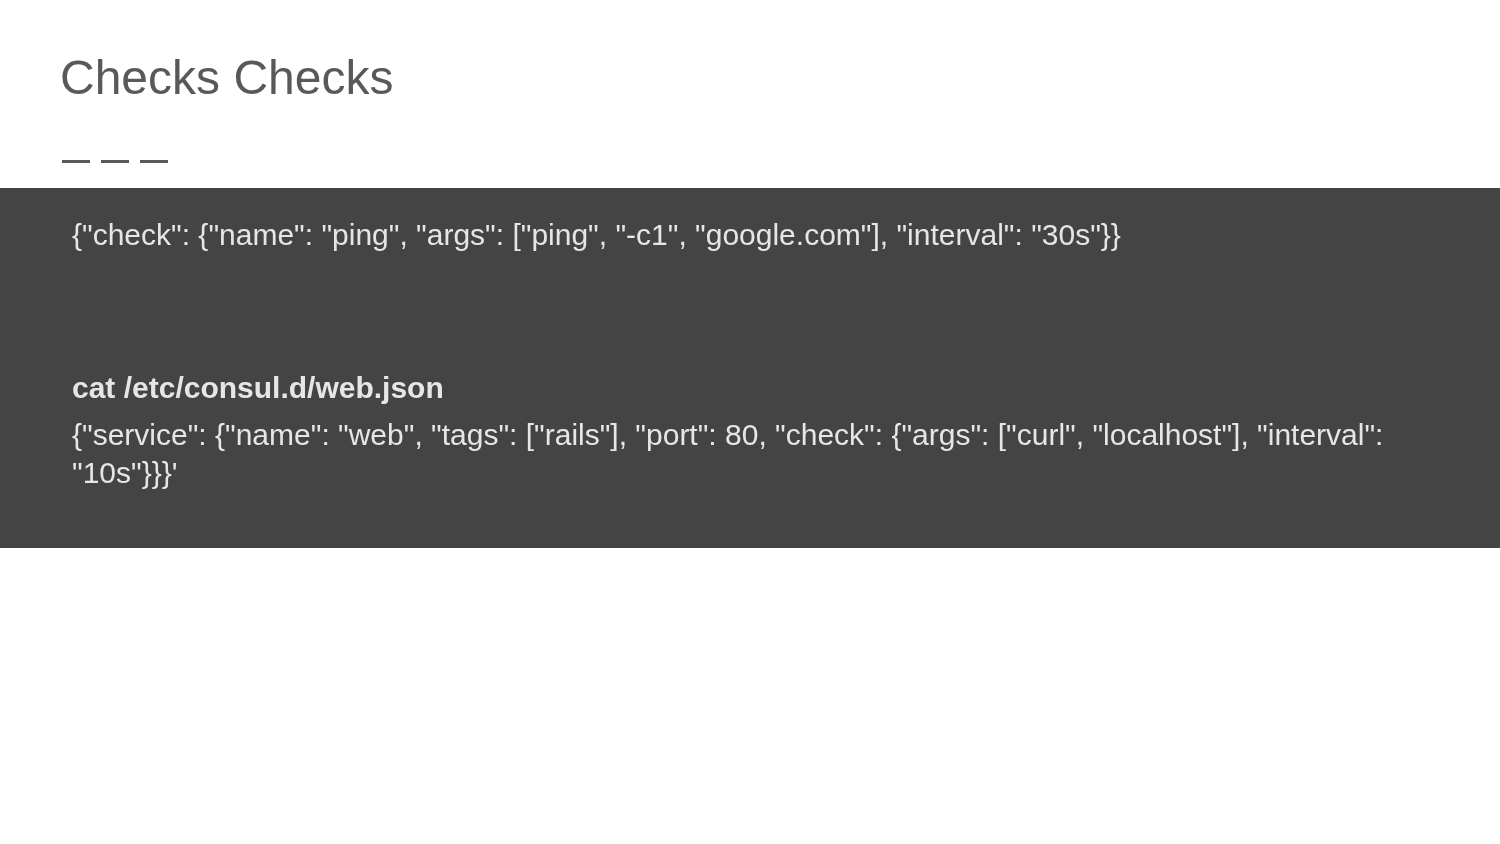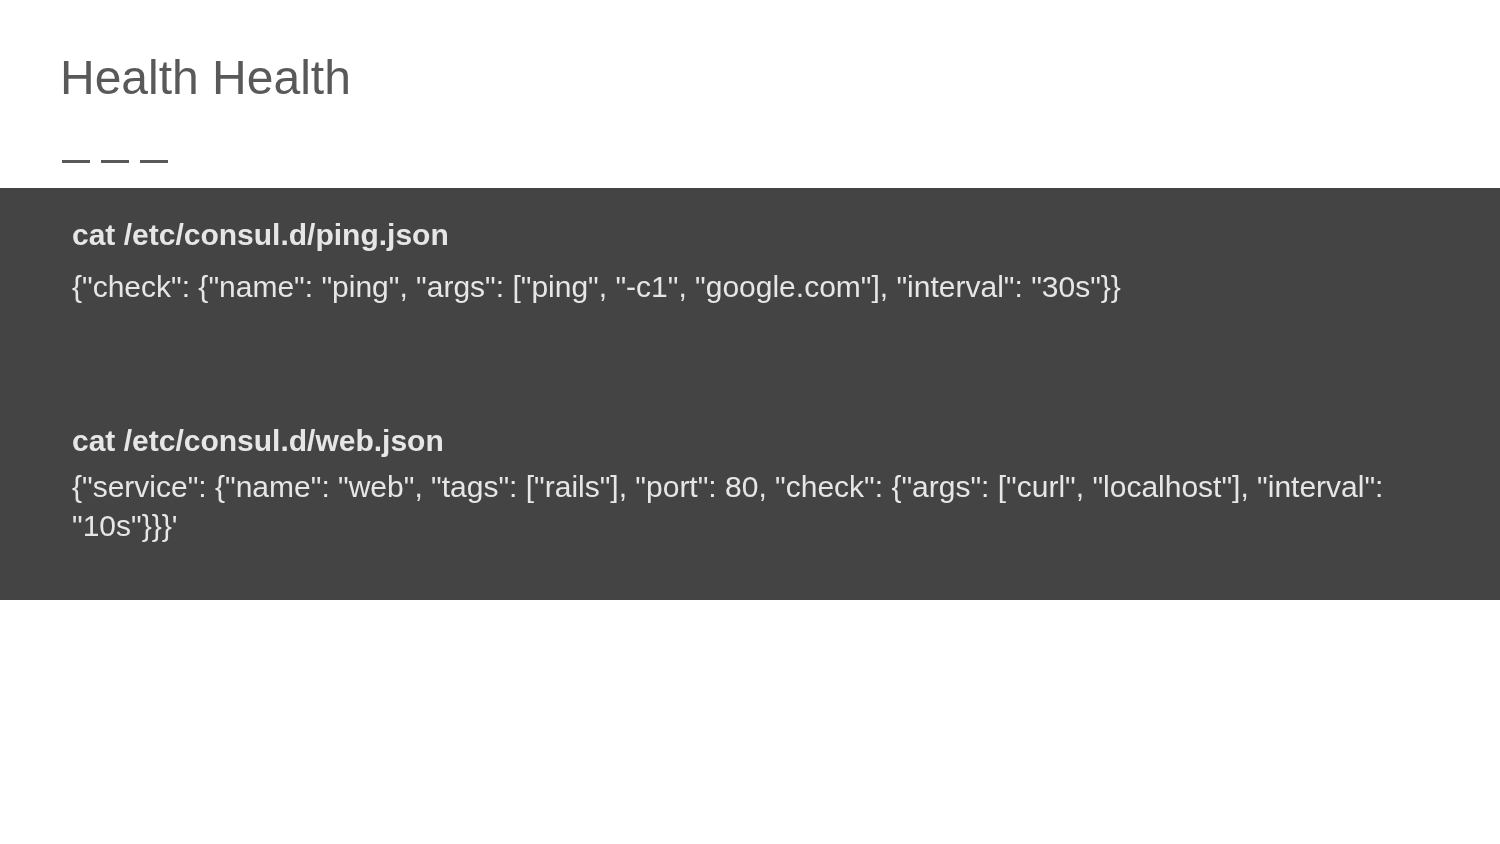--- a/index.html
+++ b/index.html
@@ -58,30 +58,29 @@
       font-weight: bold;
     }
     .cmd2 {
       margin-bottom: 8px;
     }
   </style>
 </head>
 <body>
 
 <div class="slide">
-  <h1 class="title">Health Health</h1>
+  <h1 class="title">Checks Checks</h1>
 
   <div class="dashes">
     <div class="dash"></div>
     <div class="dash"></div>
     <div class="dash"></div>
   </div>
 
   <div class="code-block">
-    <div class="cmd">cat  /etc/consul.d/ping.json</div>
     <div class="body-text">{"check": {"name": "ping",  "args": ["ping", "-c1", "google.com"], "interval": "30s"}}</div>
 
     <div class="section-gap"></div>
 
     <div class="cmd cmd2 inline-cmd"> cat /etc/consul.d/web.json</div>
     <div class="body-text">{"service": {"name": "web", "tags": ["rails"], "port": 80,  "check": {"args": ["curl", "localhost"], "interval": "10s"}}}'</div>
   </div>
 </div>
 
 </body></html>

